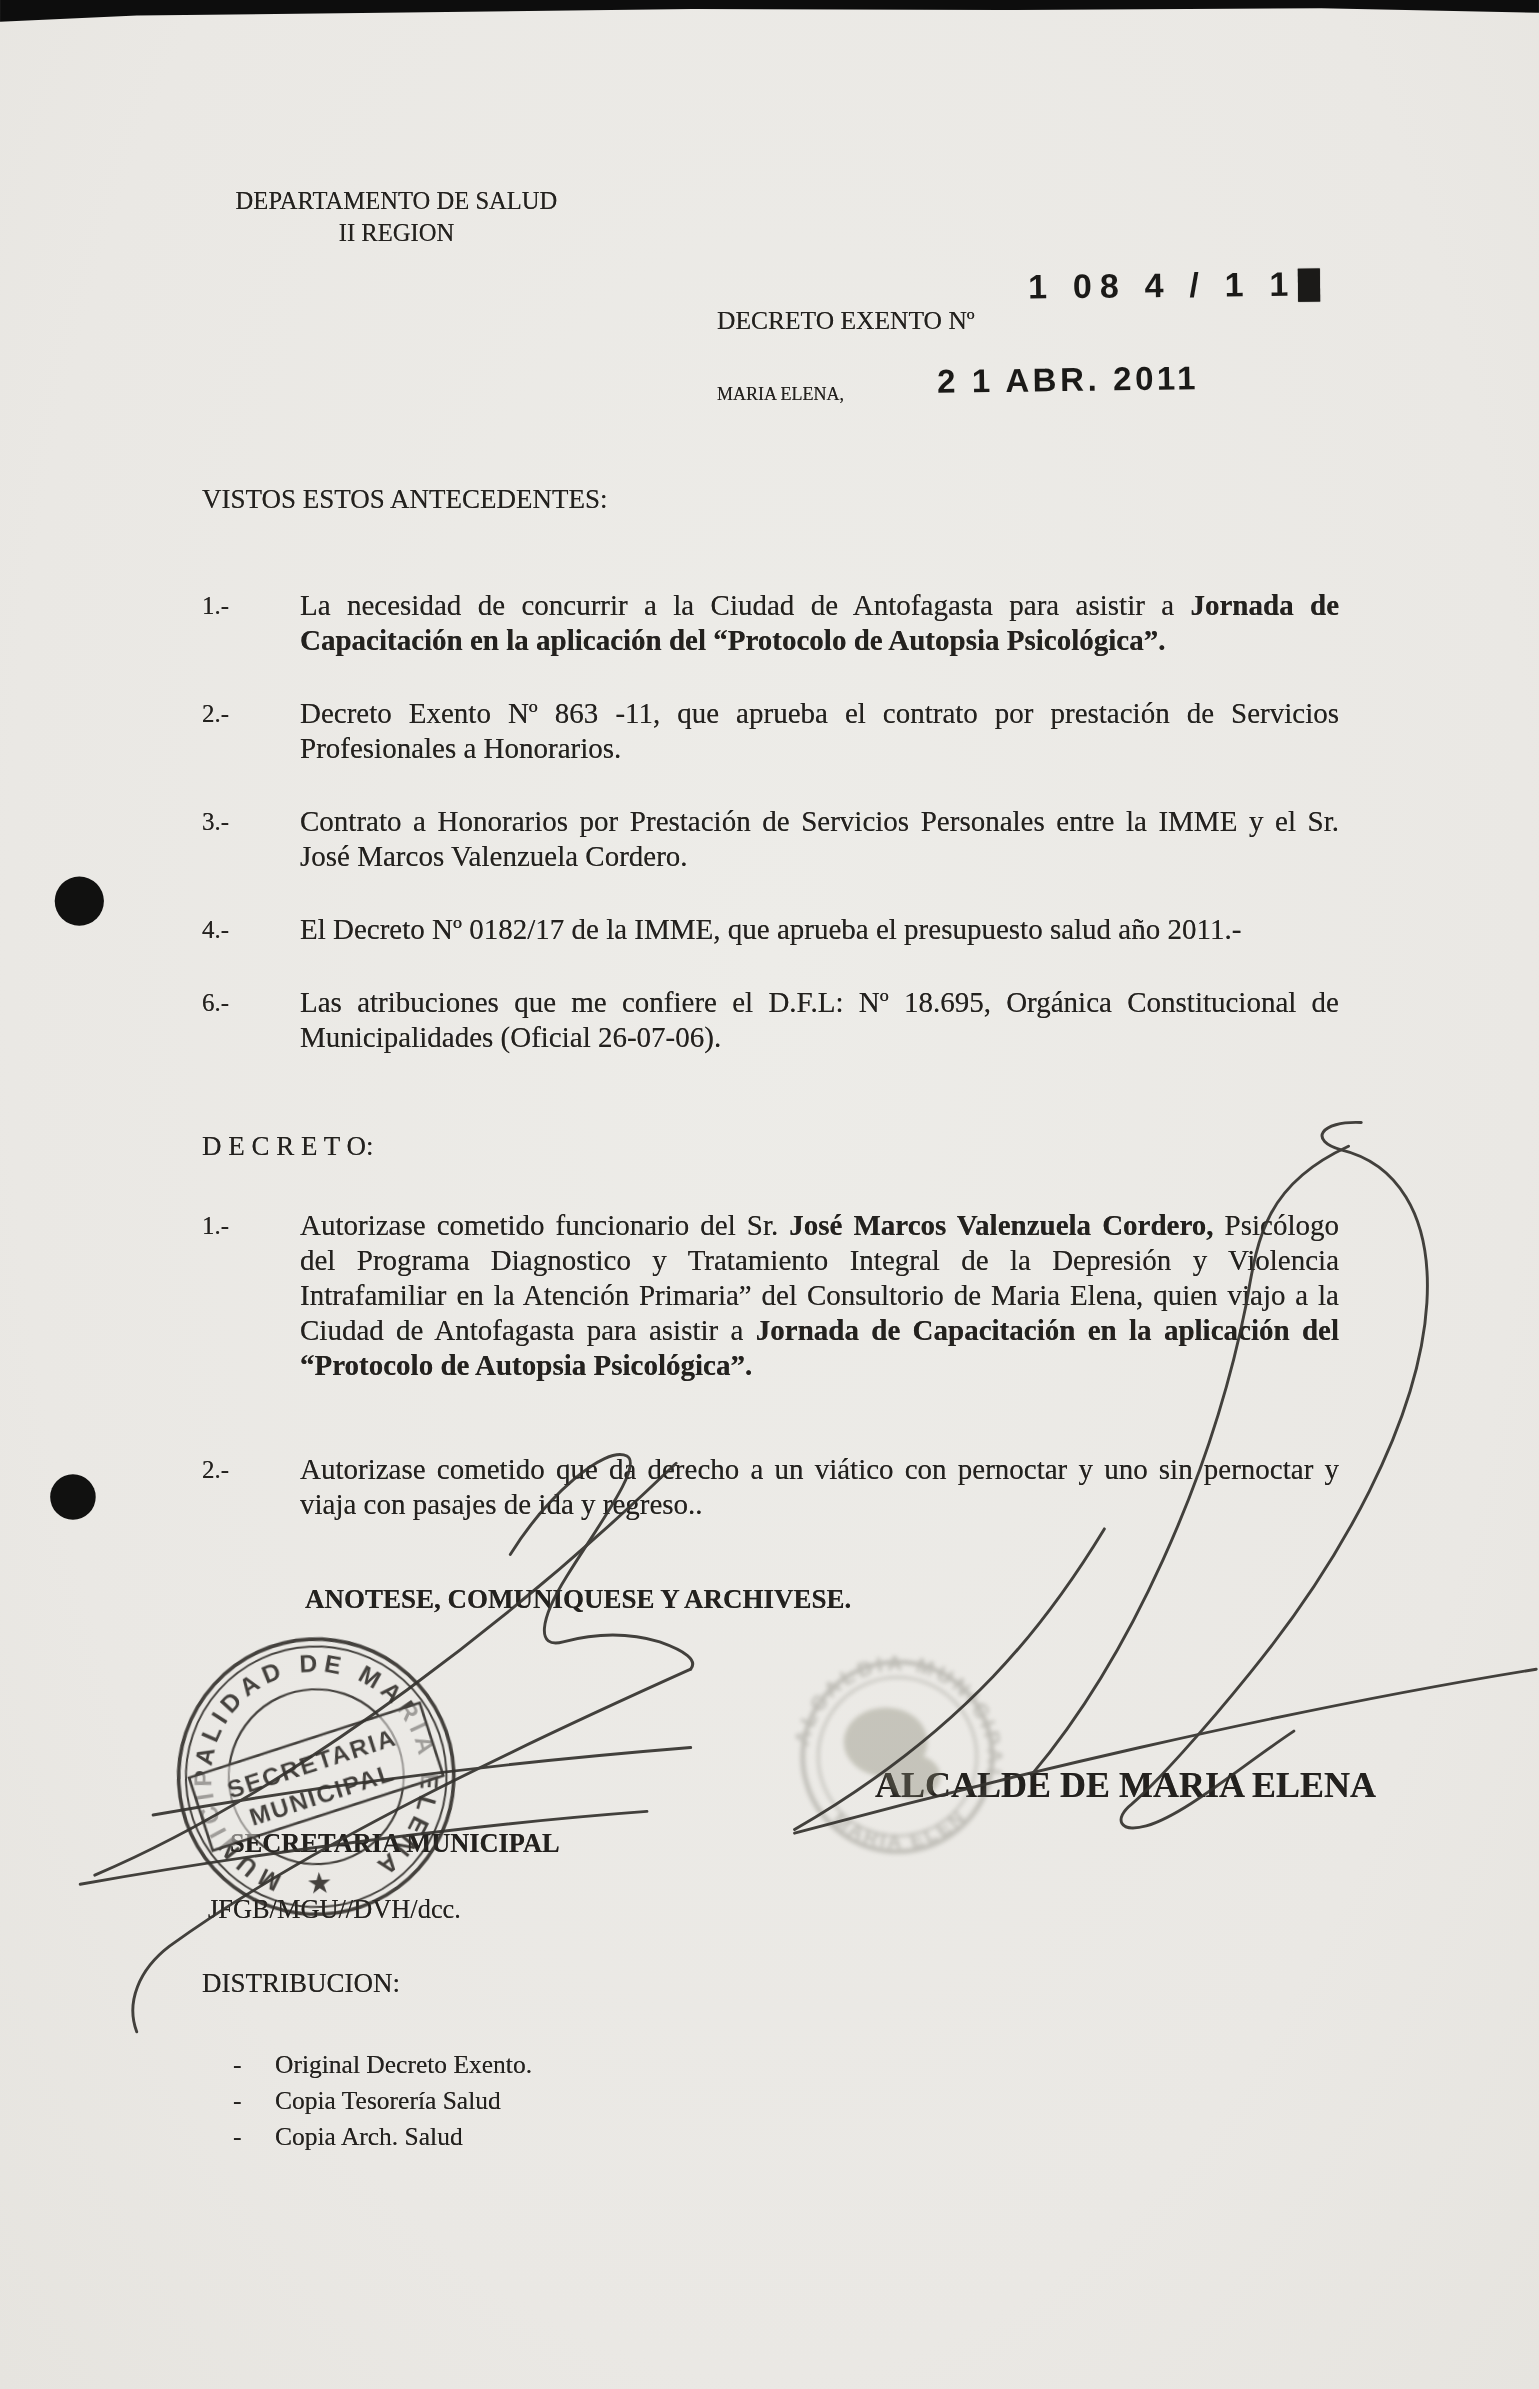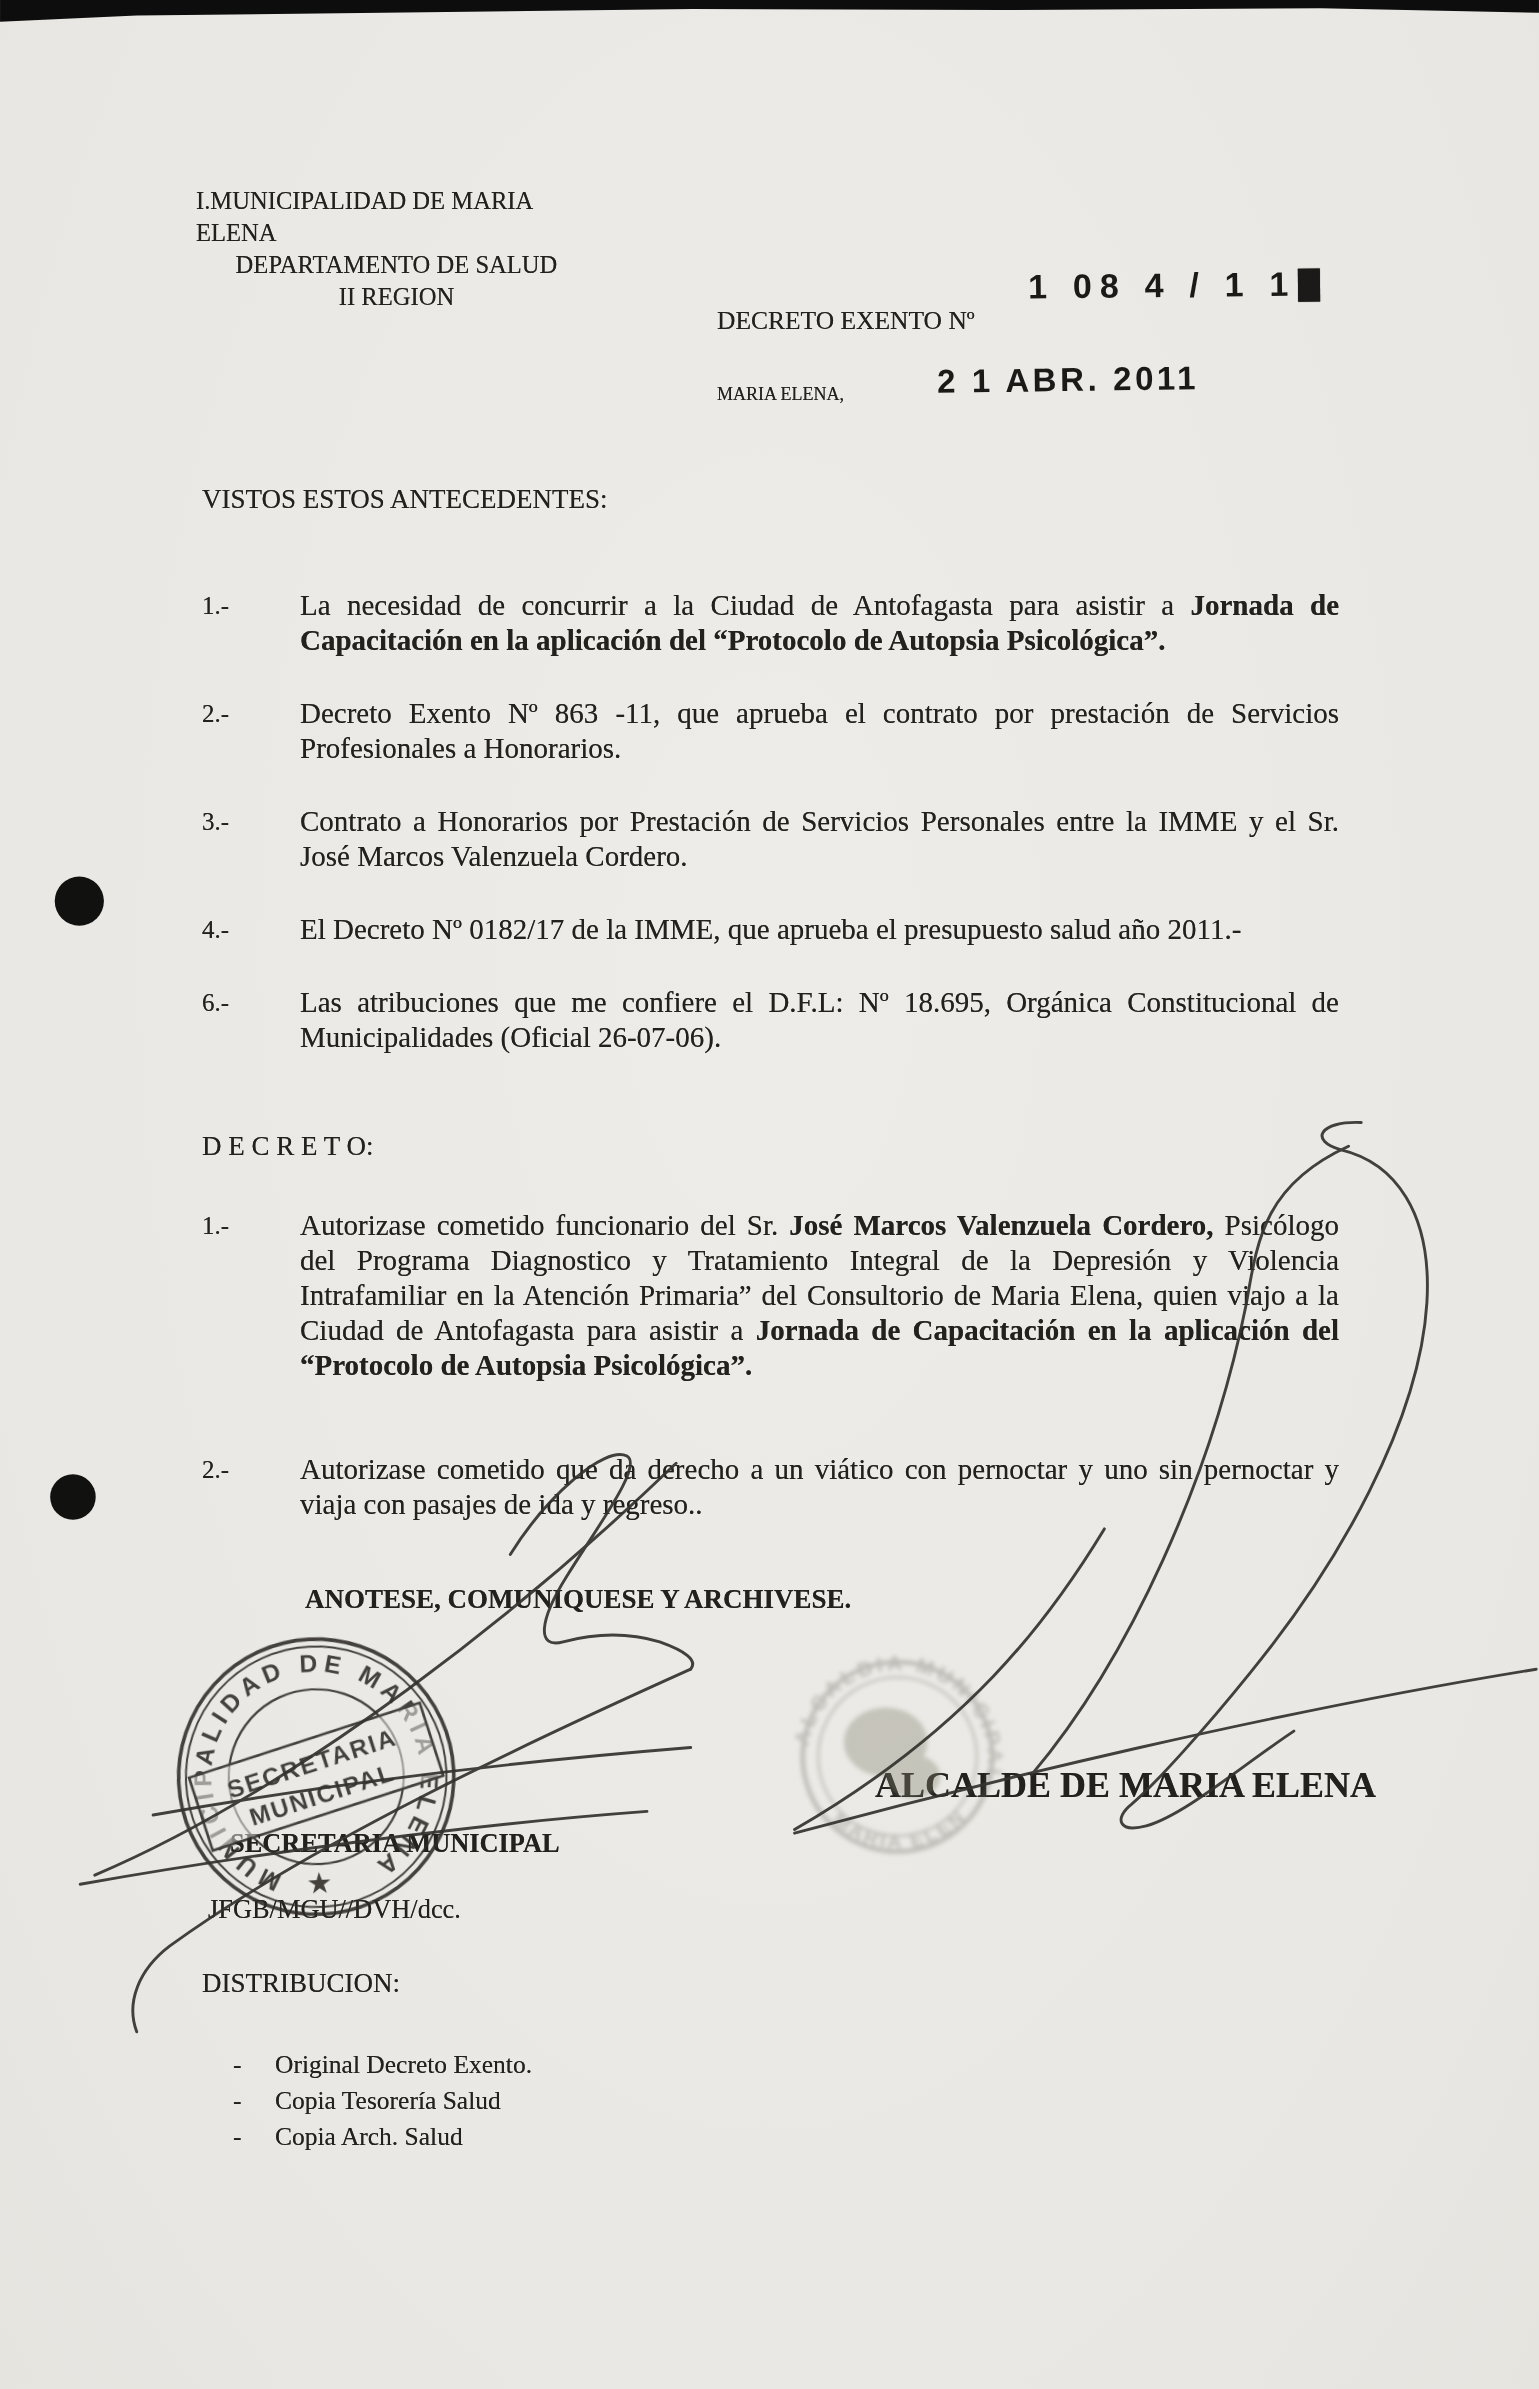--- a/index.html
+++ b/index.html
@@ -49,21 +49,20 @@
   .dist-dash{flex:0 0 42px;}
   
   #overlay{position:absolute;left:0;top:0;width:1539px;height:2389px;pointer-events:none;}
 </style>
 </head>
 <body>
 
 <div id="page">
 
   <div class="abs doc-text" id="header-block">
-    <div class="hl1">I.MUNICIPALIDAD DE MARIA ELENA</div>
     <div class="hl2">DEPARTAMENTO DE SALUD</div>
     <div class="hl3">II REGION</div>
   </div>
 
   <div class="abs doc-text" id="decree-label">DECRETO EXENTO Nº</div>
   <div class="abs" id="decree-number"><span>1 08 4 / 1 1</span><span class="smudge"></span></div>
   <div class="abs doc-text" id="place-label">MARIA ELENA,</div>
   <div class="abs" id="date-stamp">2 1 ABR. 2011</div>
 
   <div class="abs doc-text heading" id="vistos-heading">VISTOS ESTOS ANTECEDENTES:</div>

